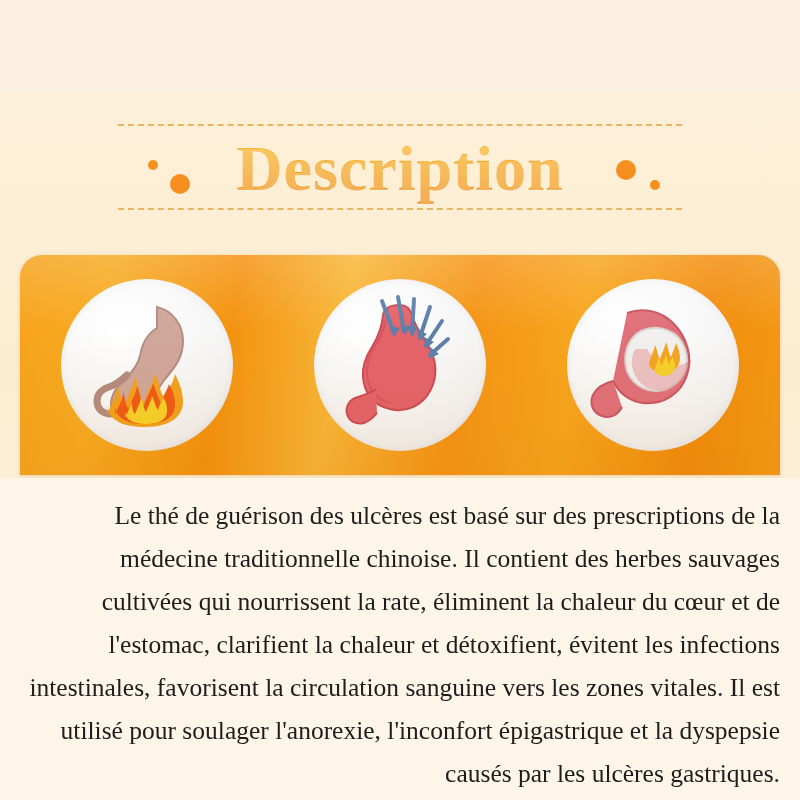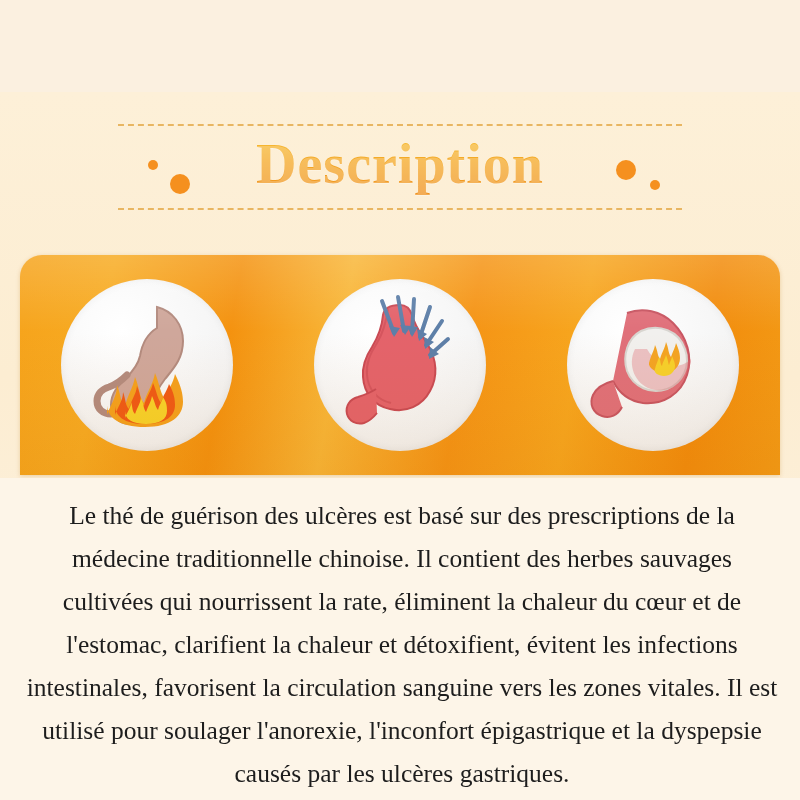--- a/index.html
+++ b/index.html
@@ -54,21 +54,21 @@
   .dash-top { top: 12px; }
   .dash-bottom { top: 96px; }
   .title-text {
     position: absolute;
     top: 20px;
     left: 0;
     width: 564px;
     text-align: center;
     font-family: "Liberation Serif", serif;
     font-weight: bold;
-    font-size: 56px;
+    font-size: 64px;
     letter-spacing: 1px;
     background: linear-gradient(180deg, #f8c23a 0%, #f4a825 45%, #ef8f1c 100%);
     -webkit-background-clip: text;
     background-clip: text;
     color: transparent;
     text-shadow: 0 1px 0 rgba(255,255,255,.25);
   }
   .dot {
     position: absolute;
     border-radius: 50%;
@@ -139,21 +139,21 @@
   }
   .desc {
     position: absolute;
     top: 16px;
     left: 24px;
     width: 756px;
     font-family: "Liberation Serif", serif;
     font-size: 25.5px;
     line-height: 43px;
     color: #1d1d1d;
-    text-align: center;
+    text-align: right;
   }
 </style>
 </head>
 <body>
 
 <div class="page">
 
   <div class="top-band"></div>
   <div class="body-bg"></div>
 

